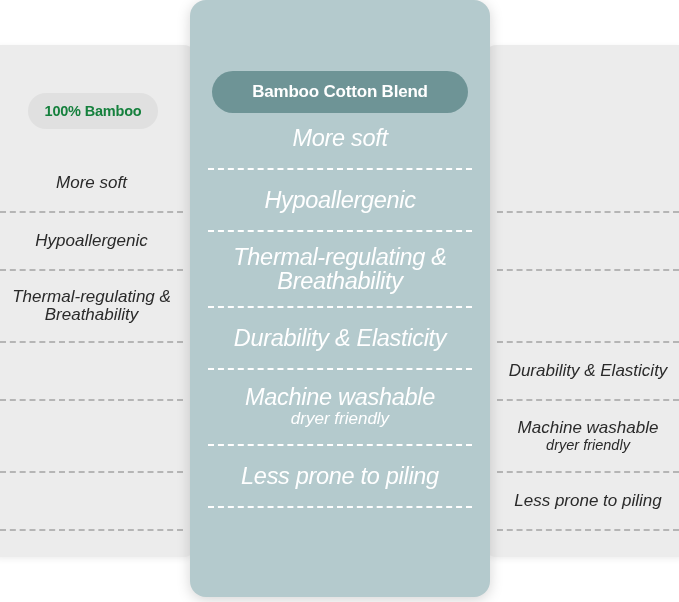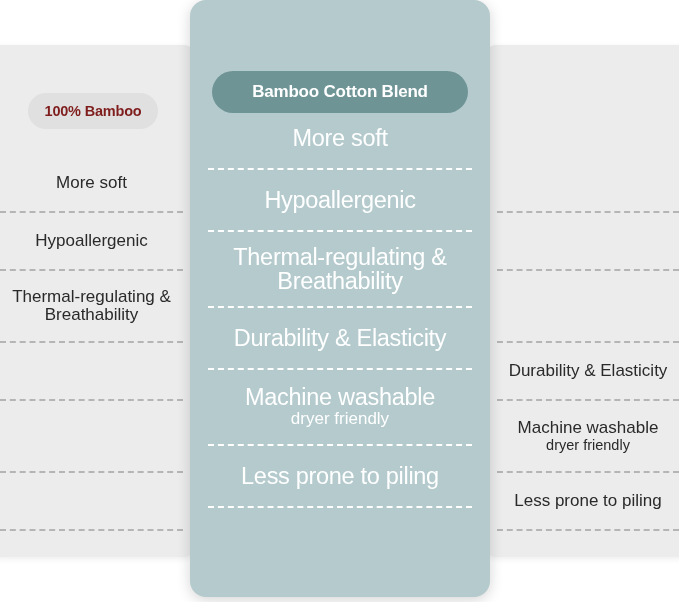--- a/index.html
+++ b/index.html
@@ -58,21 +58,21 @@
     justify-content: center;
     text-align: center;
     border-radius: 999px;
     font-weight: bold;
     letter-spacing: -0.2px;
   }
   .badge-side {
     top: 48px;
     height: 36px;
     background: #e0e0e0;
-    color: #7f1d1d;
+    color: #15803d;
     font-size: 14.5px;
     text-align: right;
   }
   #badge-bamboo { left: 42px;  width: 130px; }
   #badge-cotton { left: 32px;  width: 138px; }
 
   #badge-blend {
     top: 36px;
     left: 22px;
     width: 256px;
@@ -82,20 +82,21 @@
     font-size: 17px;
     margin-top: 35px;
   }
 
   
   .rows {
     position: absolute;
     left: 0;
     width: 100%;
     box-sizing: border-box;
+    font-style: italic;
   }
   .rows-side  { top: 110px; padding: 0 14px; }
   .rows-blend { top: 108px; padding: 0 18px; }
 
   .row {
     box-sizing: border-box;
     display: flex;
     flex-direction: column;
     align-items: center;
     justify-content: center;

